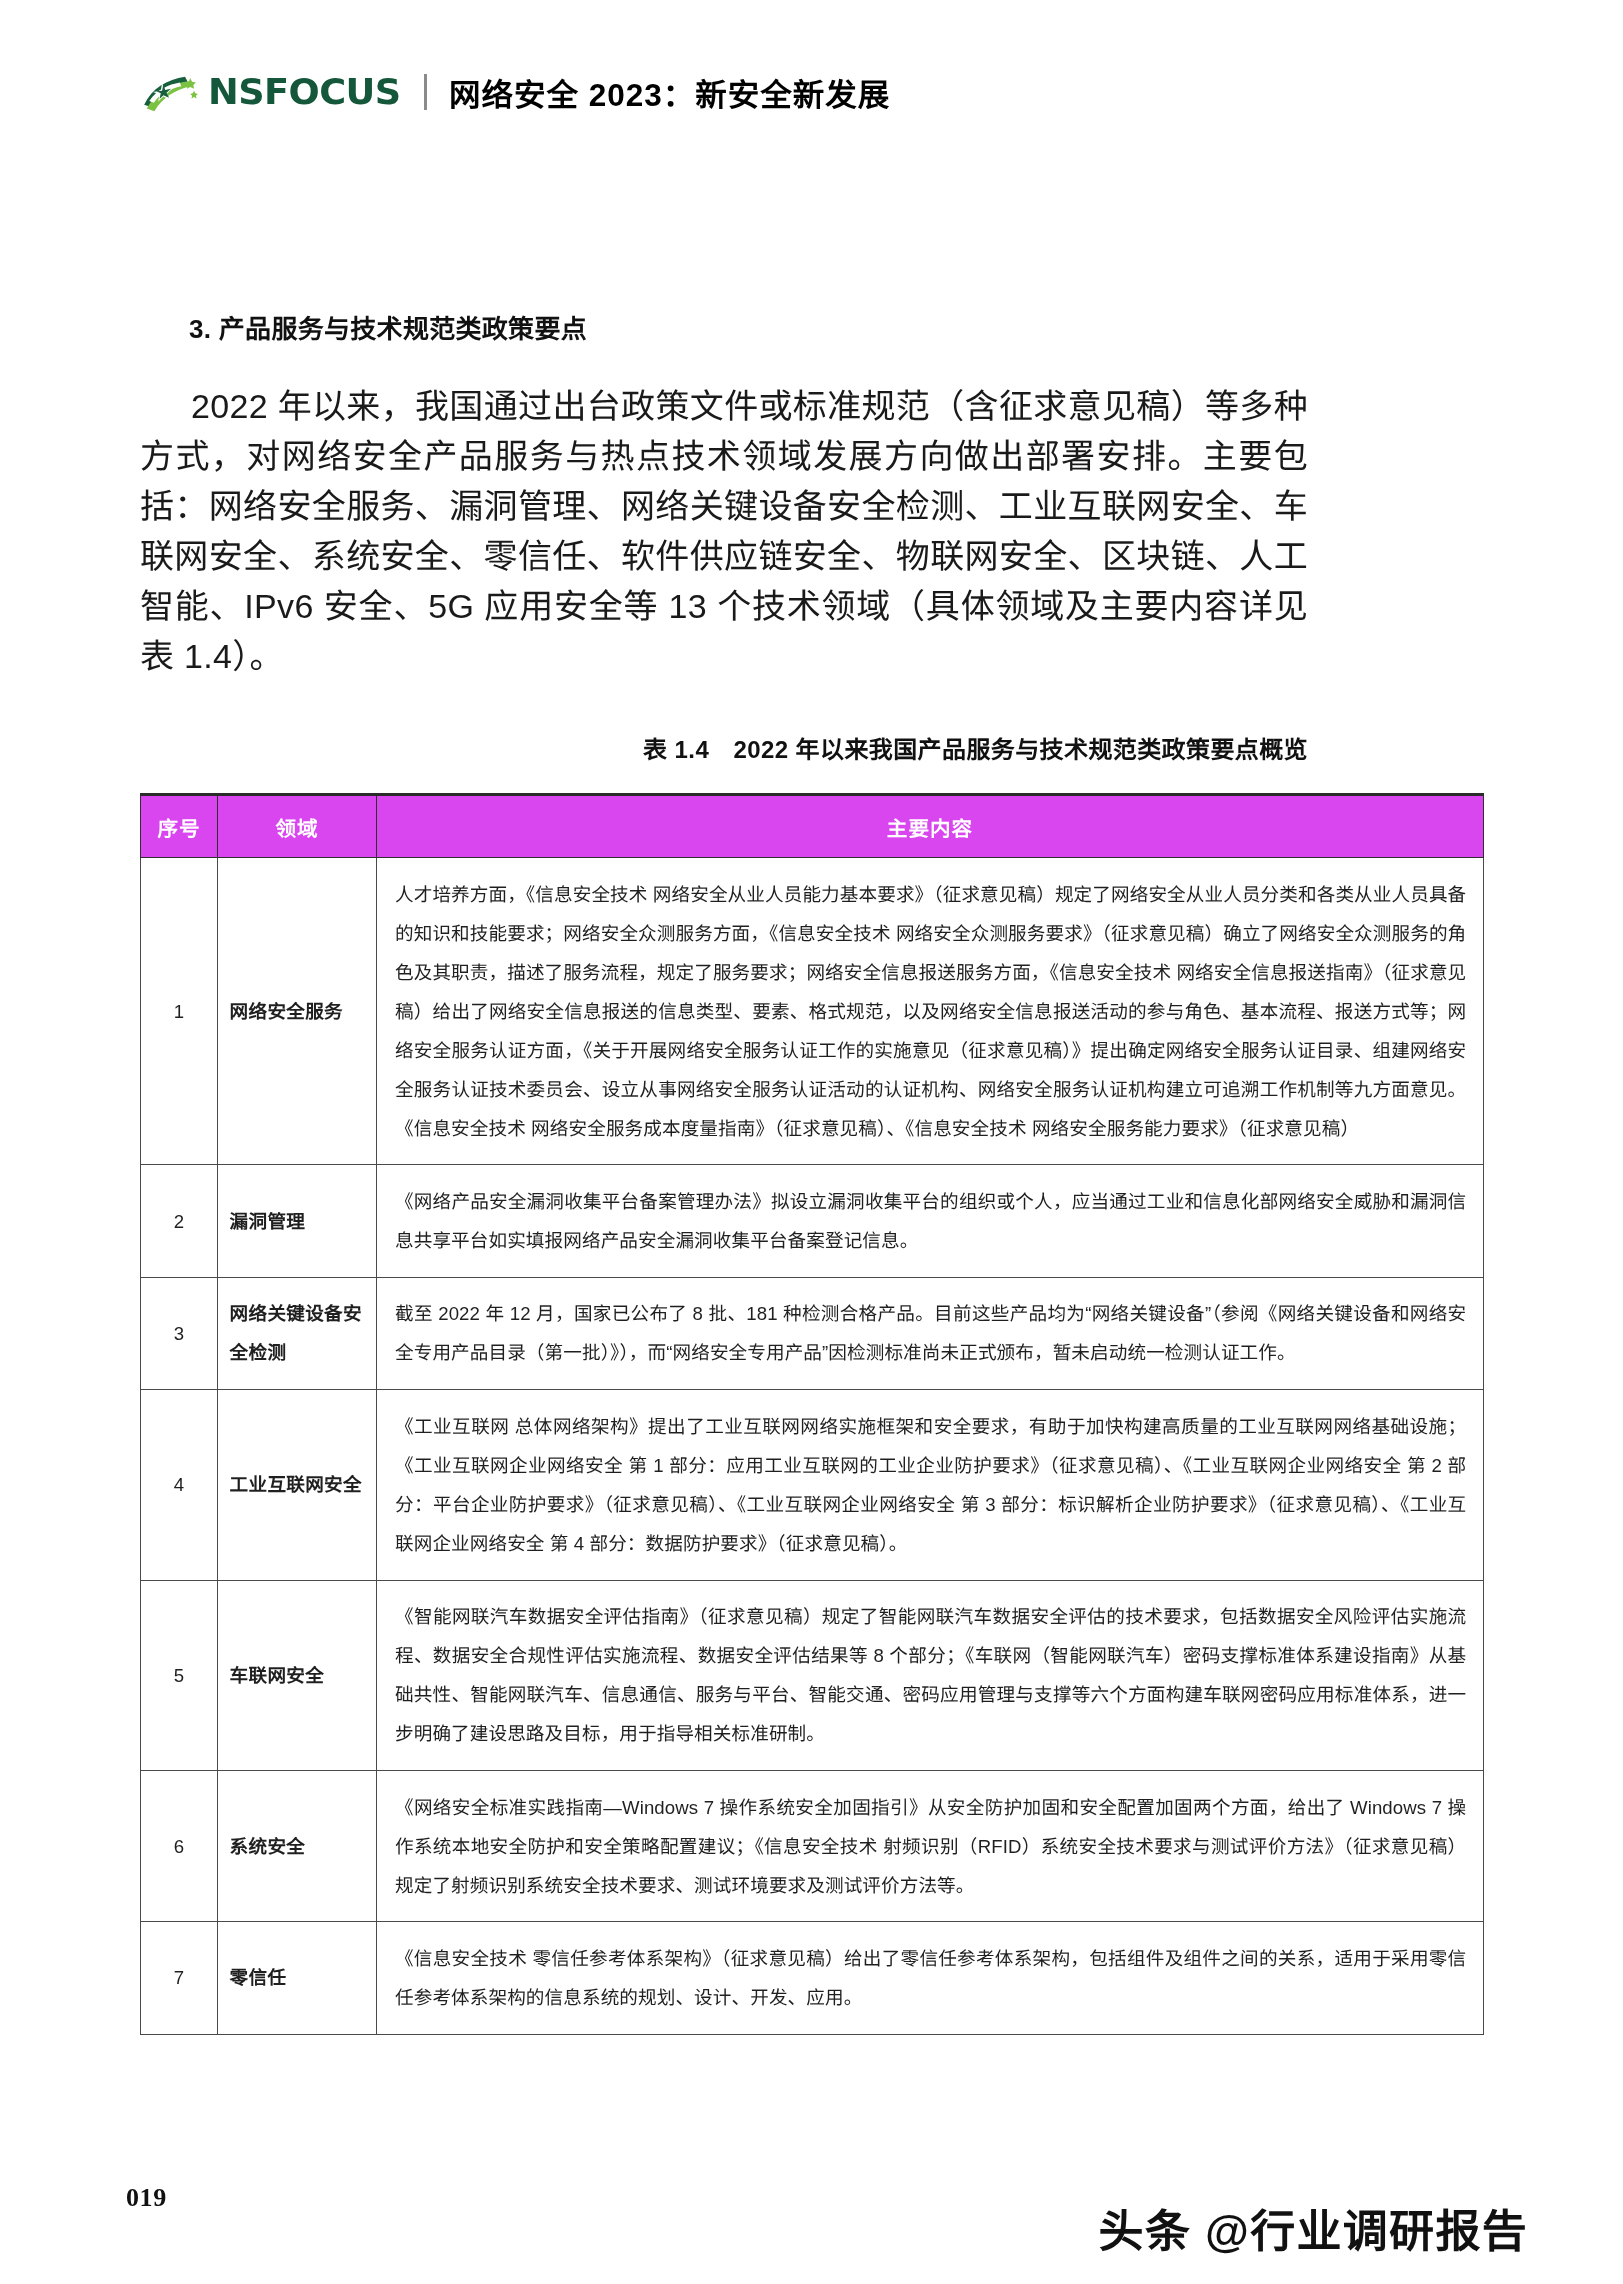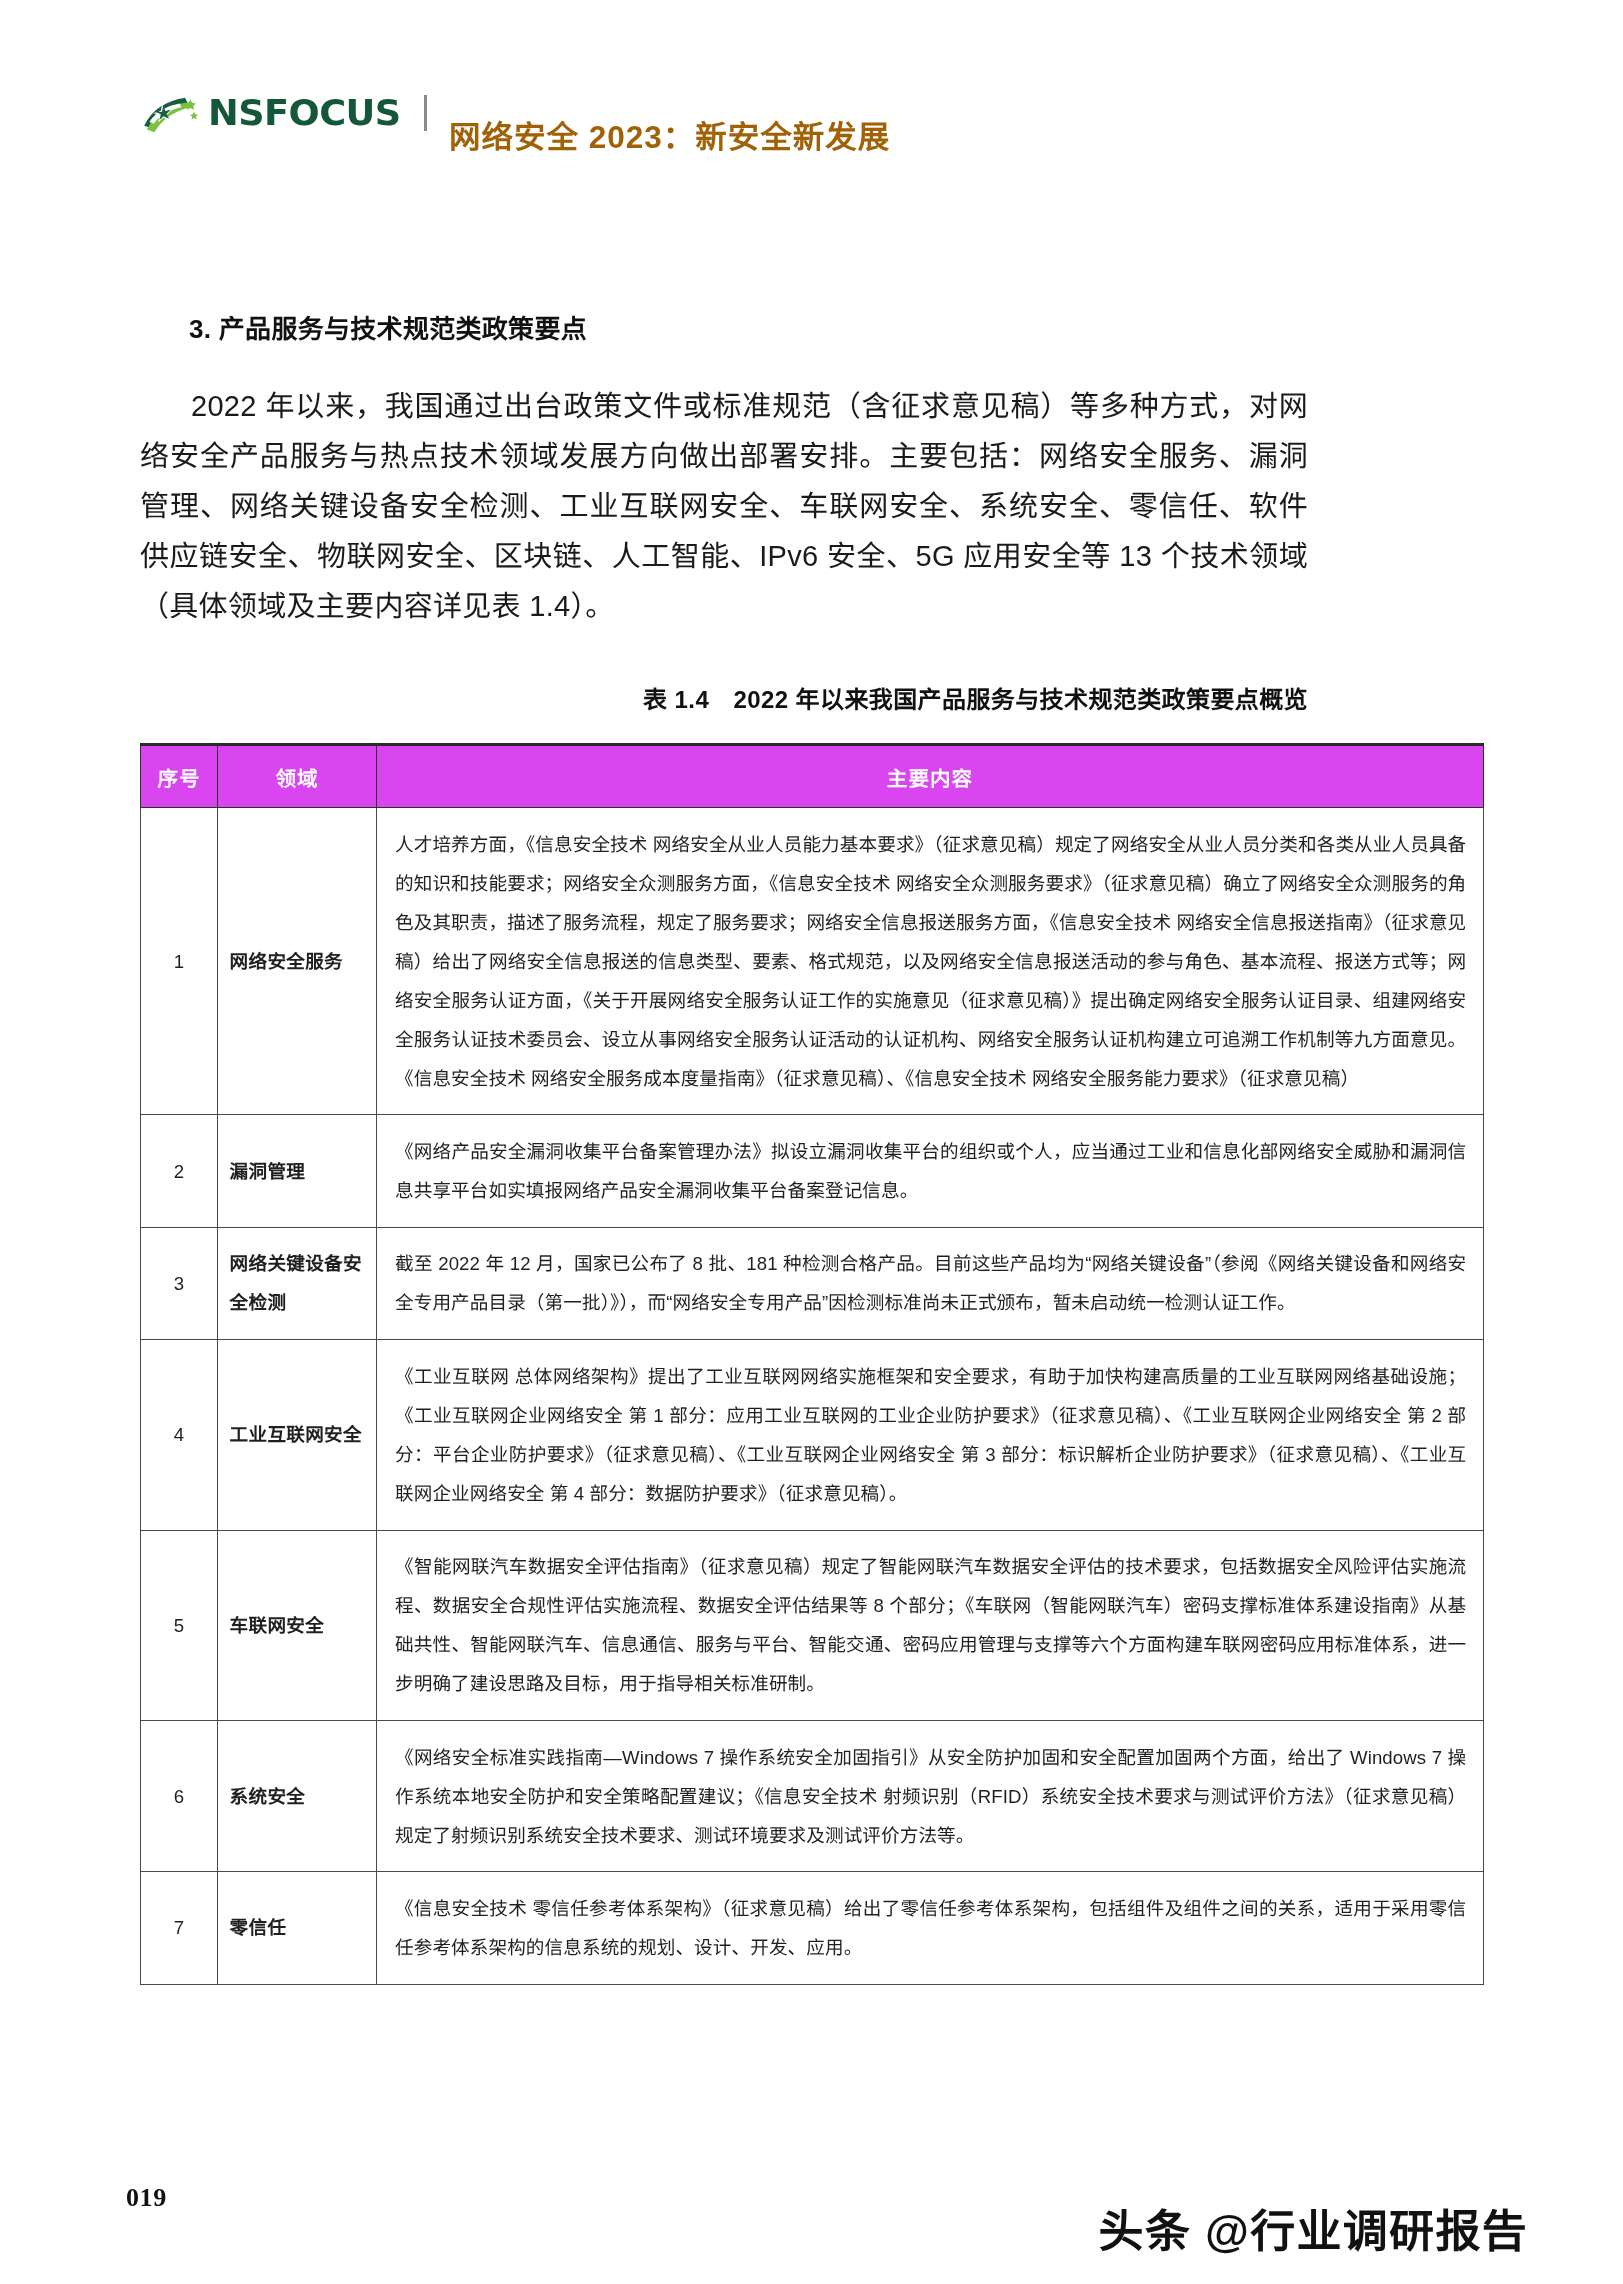--- a/index.html
+++ b/index.html
@@ -55,44 +55,43 @@
   .header-divider {
     width: 2.6px;
     height: 36px;
     background: #8b8b8b;
     margin: 0 22px 0 26px;
     flex: none;
   }
   .header-title {
     font-size: 31.5px;
     font-weight: 700;
-    color: #a16207;
+    color: #000000;
     letter-spacing: 1px;
     white-space: nowrap;
-    margin-top: 42px;
   }
 
   
   .content {
     position: absolute;
     left: 140px;
     top: 308px;
     width: 1168px;
   }
 
   .section-heading {
     font-size: 26px;
     font-weight: 700;
     color: #111111;
     letter-spacing: 0.3px;
     margin: 0 0 36px 49px;
   }
 
   .body-paragraph {
-    font-size: 29px;
+    font-size: 34px;
     line-height: 50px;
     color: #1a1a1a;
     text-align: justify;
     text-justify: inter-ideograph;
     text-indent: 51px;
     margin: 0;
     letter-spacing: 0.3px;
   }
 
   .table-caption {

